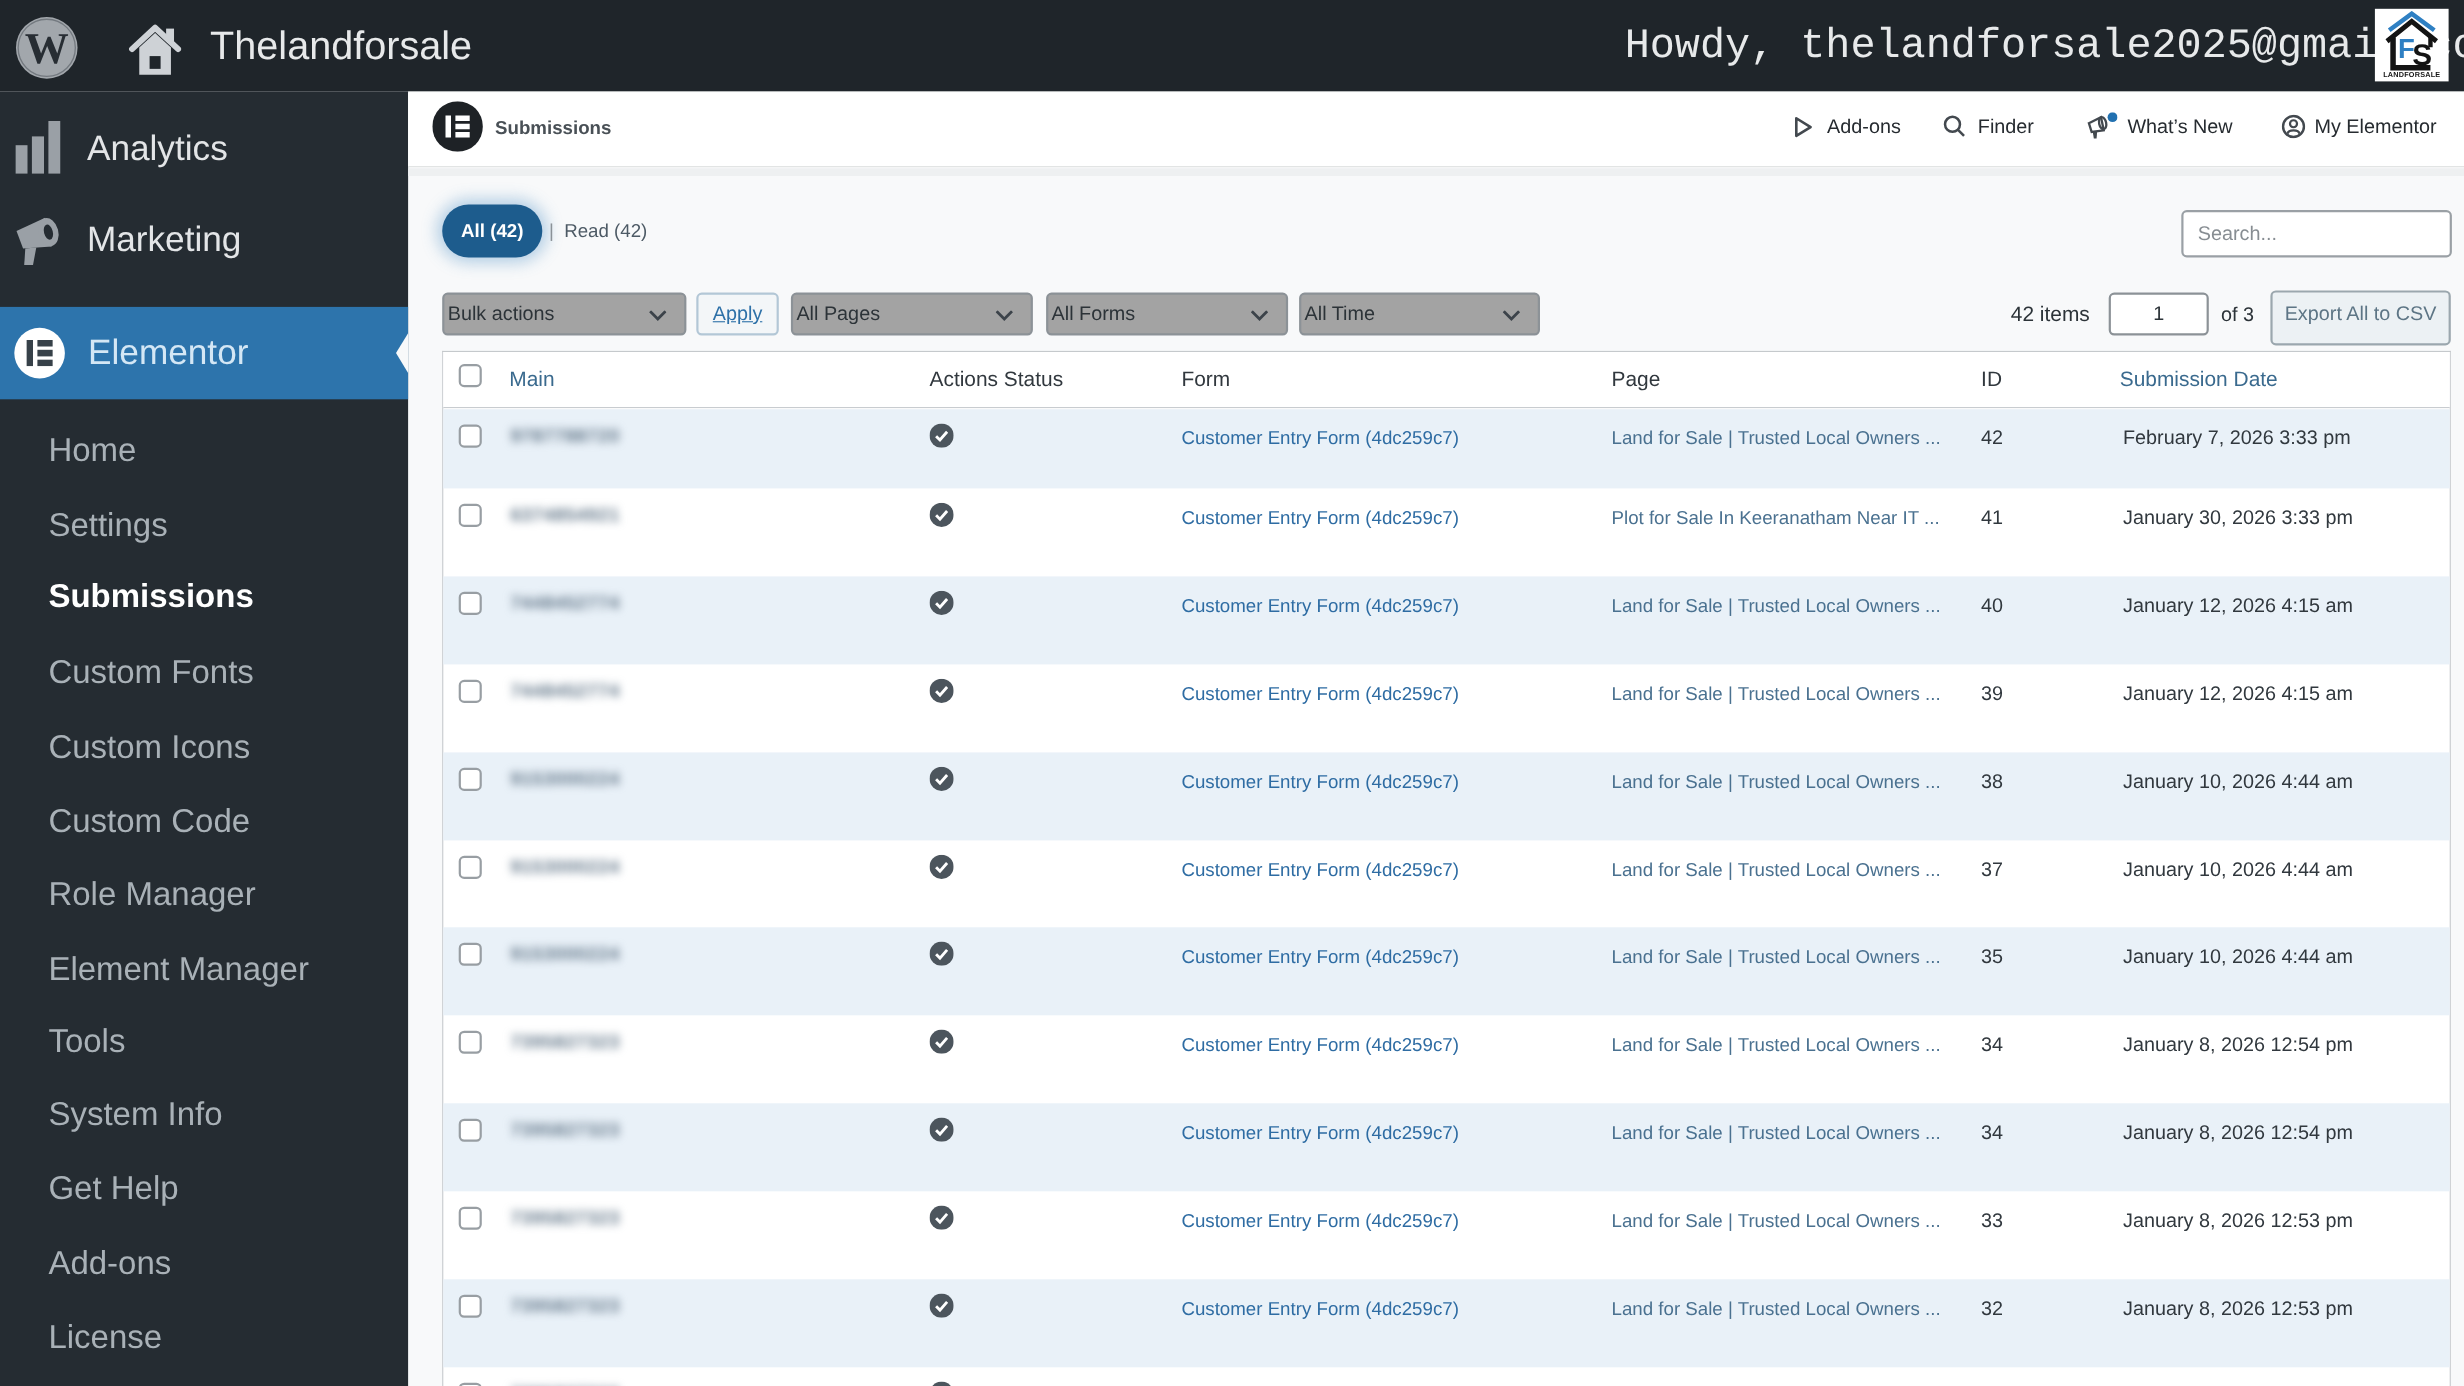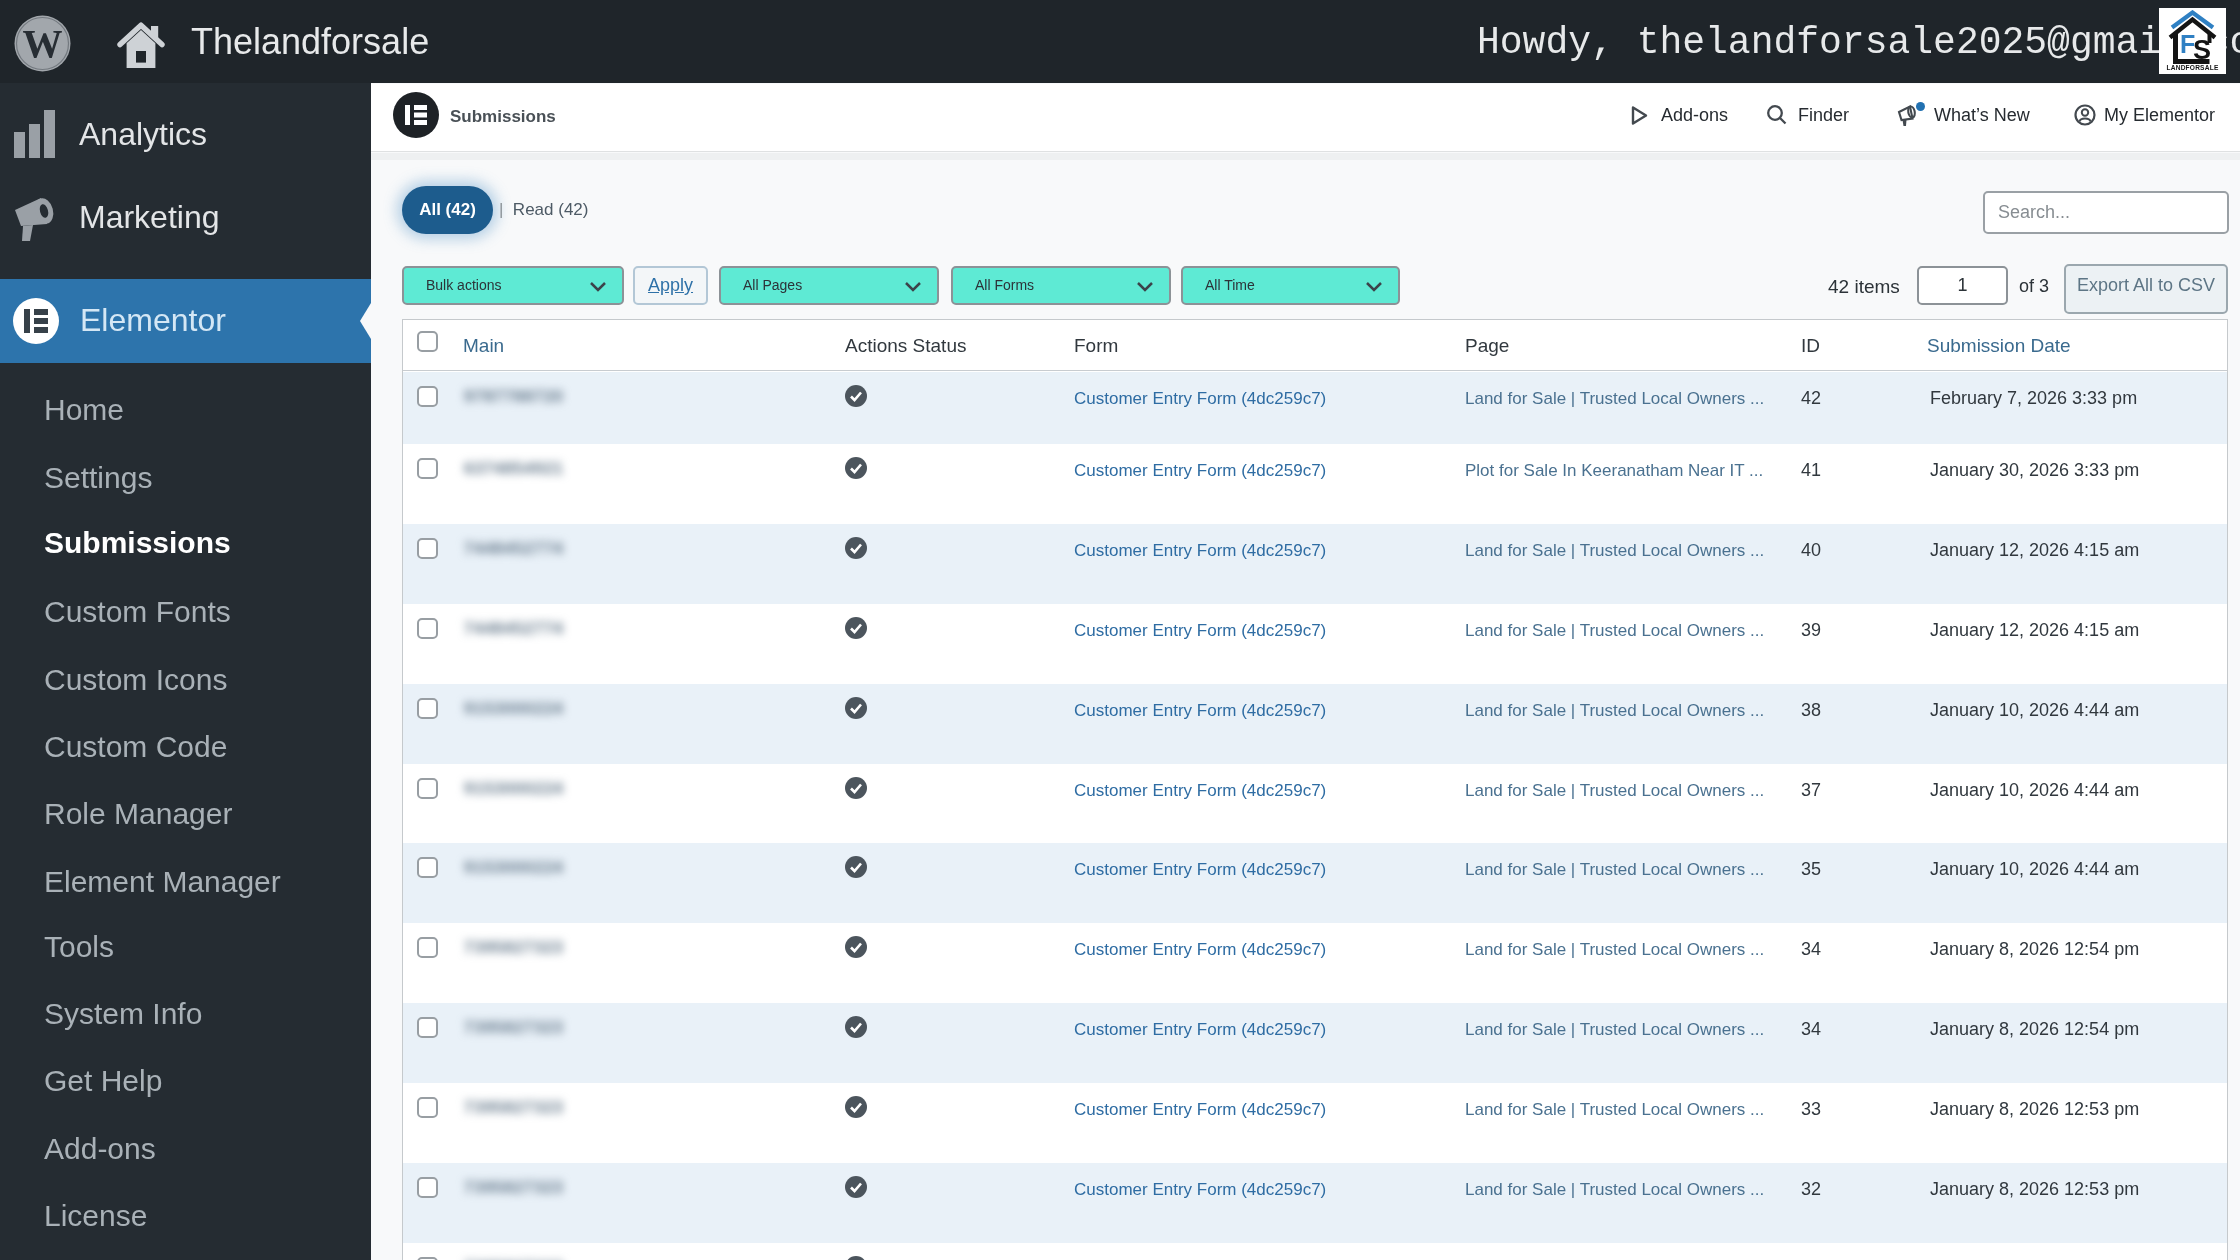--- a/index.html
+++ b/index.html
@@ -30,21 +30,21 @@
 .hicon{position:absolute;font-size:18px;color:#262b30;white-space:nowrap;}
 
 
 .pill{position:absolute;left:402px;top:186px;width:91px;height:48px;border-radius:24px;background:#1d5c8d;color:#fff;font-size:17px;font-weight:bold;text-align:center;line-height:48px;box-shadow:0 0 14px 5px rgba(70,140,195,0.38);}
 .readtxt{position:absolute;left:499px;top:200px;font-size:17px;color:#4d5a65;white-space:nowrap;}
 
 
 .search{position:absolute;left:1983px;top:191px;width:246px;height:43px;border:2px solid #9aa0a5;border-radius:5px;background:#fff;color:#878d92;font-size:18px;line-height:39px;padding-left:13px;}
 
 
-.sel{position:absolute;top:266px;height:39px;border:2px solid #8c9297;border-radius:5px;background:#5eead4;color:#2c3338;font-size:14px;line-height:35px;padding-left:22px;}
+.sel{position:absolute;top:266px;height:39px;border:2px solid #8c9297;border-radius:5px;background:#a3a3a3;color:#2c3338;font-size:18px;line-height:35px;padding-left:3px;}
 .chev{position:absolute;top:14px;width:16px;height:10px;}
 .applybtn{position:absolute;left:633px;top:266px;width:75px;height:39px;border:2px solid #b3c7d6;border-radius:5px;background:#f3f6f8;color:#2e71a8;font-size:18px;line-height:35px;text-align:center;text-decoration:underline;}
 .items42{position:absolute;left:1828px;top:276px;font-size:19px;color:#2c3338;}
 .pagebox{position:absolute;left:1917px;top:266px;width:91px;height:39px;border:2px solid #8c9297;border-radius:5px;background:#fff;color:#2c3338;font-size:18px;line-height:35px;text-align:center;}
 .of3{position:absolute;left:2019px;top:276px;font-size:18px;color:#2c3338;}
 .exportbtn{position:absolute;left:2064px;top:264px;width:164px;height:50px;border:2px solid #9ba7ae;border-radius:5px;background:#ecf1f4;color:#5d7585;font-size:18px;line-height:39px;text-align:center;}
 
 
 .table{position:absolute;left:402px;top:319px;width:1826px;height:941px;background:#fff;border:1px solid #c5c9cc;border-bottom:none;}
 .thead{position:absolute;left:0;top:0;width:1824px;height:51px;background:#fff;border-bottom:1px solid #c8ccd0;}

